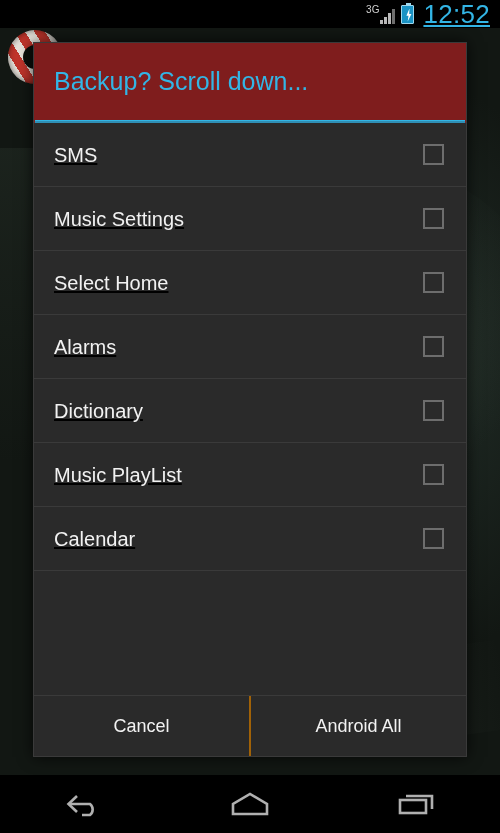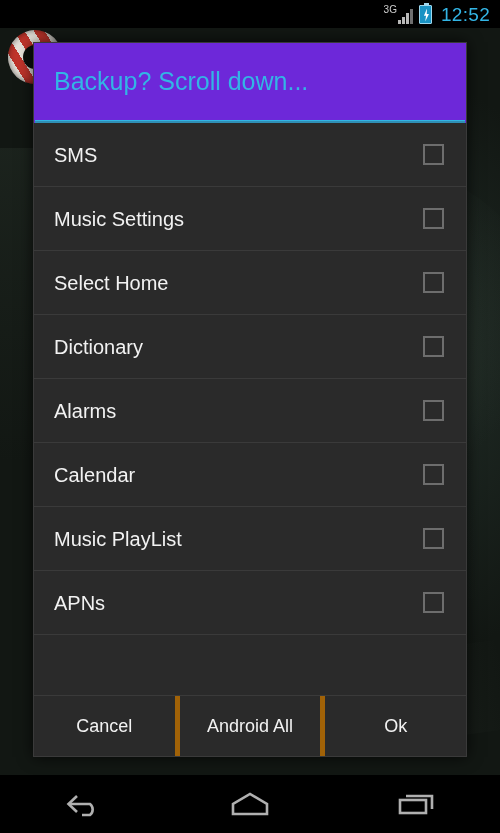--- a/index.html
+++ b/index.html
@@ -165,35 +165,36 @@
   .bolt {
     position: absolute;
     left: 3px;
     top: 3px;
     width: 7px;
     height: 13px;
     background: #ffffff;
     clip-path: polygon(58% 0%, 14% 56%, 44% 56%, 32% 100%, 86% 42%, 54% 42%);
   }
   .clock {
-    font-size: 19px;
+    font-size: 26px;
     color: #33b5e5;
     letter-spacing: .3px;
     line-height: 1;
     margin-left: 3px;
+    text-decoration: underline;
   }
 
   
   .dialog {
     position: absolute;
     left: 33px;
     top: 42px;
     width: 434px;
     height: 715px;
-    background: #6d28d9;
+    background: #7f1d1d;
     box-shadow: 0 0 14px rgba(0,0,0,.75);
     display: flex;
     flex-direction: column;
     overflow: hidden;
     border: 1px solid #3a3a3a;
     box-sizing: border-box;
   }
   .dialog-title {
     color: #33b5e5;
     font-size: 25px;
@@ -207,20 +208,21 @@
     height: 3px;
     background: #2f8fb5;
     border-top: 1px solid #33b5e5;
     box-sizing: border-box;
     margin: 0 1px;
   }
   .list {
     flex: 1 1 auto;
     overflow: hidden;
     background: #2a2a2a;
+    text-decoration: underline;
   }
   .row {
     position: relative;
     height: 64px;
     display: flex;
     align-items: center;
     justify-content: space-between;
     padding: 0 22px 0 20px;
     border-bottom: 1px solid #3a3a3a;
     box-sizing: border-box;
@@ -246,21 +248,21 @@
   }
   .dlg-btn {
     flex: 1 1 0;
     display: flex;
     align-items: center;
     justify-content: center;
     color: #f2f2f2;
     font-size: 18px;
     background: transparent;
     border: none;
-    border-right: 5px solid #a16207;
+    border-right: 2px solid #a16207;
     font-family: "Liberation Sans", sans-serif;
     cursor: pointer;
     height: 100%;
   }
   .dlg-btn:last-child { border-right: none; }
 
   
   .navbar {
     position: absolute;
     left: 0;
@@ -324,45 +326,40 @@
       </div>
       <div class="row">
         <span class="row-label">Music Settings</span>
         <span class="checkbox"></span>
       </div>
       <div class="row">
         <span class="row-label">Select Home</span>
         <span class="checkbox"></span>
       </div>
       <div class="row">
+        <span class="row-label">Alarms</span>
+        <span class="checkbox"></span>
+      </div>
+      <div class="row">
         <span class="row-label">Dictionary</span>
         <span class="checkbox"></span>
       </div>
       <div class="row">
-        <span class="row-label">Alarms</span>
+        <span class="row-label">Music PlayList</span>
         <span class="checkbox"></span>
       </div>
       <div class="row">
         <span class="row-label">Calendar</span>
-        <span class="checkbox"></span>
-      </div>
-      <div class="row">
-        <span class="row-label">Music PlayList</span>
-        <span class="checkbox"></span>
-      </div>
-      <div class="row">
-        <span class="row-label">APNs</span>
         <span class="checkbox"></span>
       </div>
     </div>
 
     <div class="buttonbar">
       <button class="dlg-btn">Cancel</button>
       <button class="dlg-btn">Android All</button>
-      <button class="dlg-btn">Ok</button>
     </div>
   </div>
 
   <div class="navbar">
     <div class="nav-btn">
       <svg width="46" height="30" viewBox="0 0 46 30" fill="none" stroke="#b0b0b0" stroke-width="2.6">
         <path d="M9 15 H30 a7 7 0 0 1 0 11 H22" stroke-linecap="butt"></path>
         <path d="M17 7 L8.5 15 L17 23" stroke-linecap="butt" fill="none"></path>
       </svg>
     </div>

